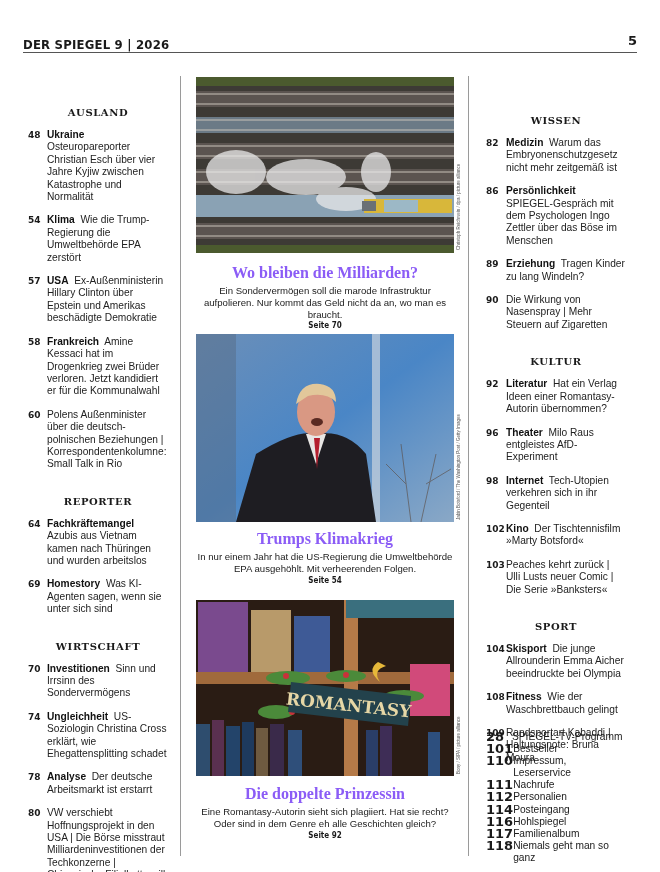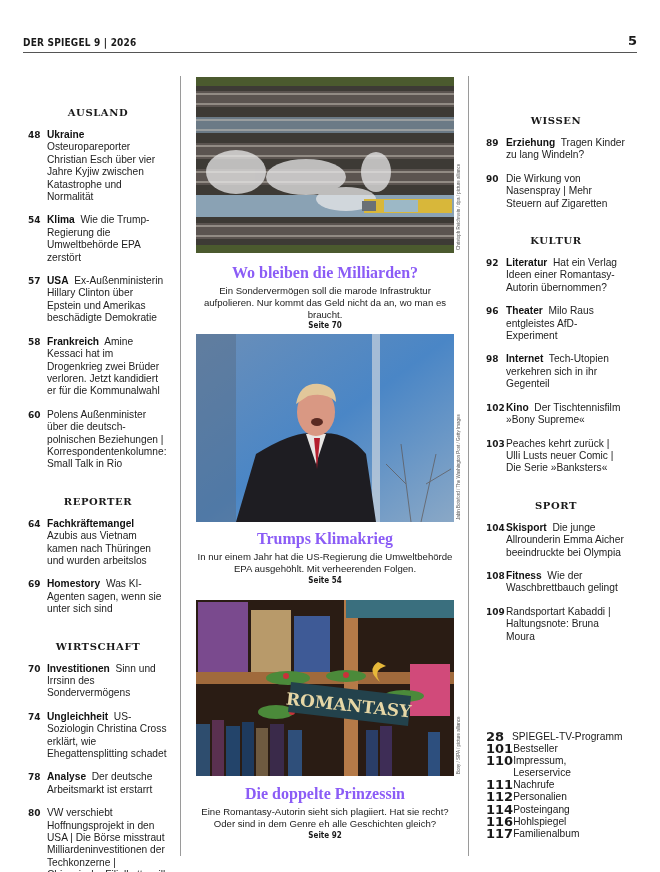--- a/index.html
+++ b/index.html
@@ -1,21 +1,21 @@
 <!DOCTYPE html>
 <html><head>
 <meta charset="utf-8">
 <style>
   html, body { margin: 0; padding: 0; background: #ffffff; }
   body { width: 660px; height: 872px; position: relative; overflow: hidden;
          font-family: "Liberation Sans", sans-serif; color: #1a1a1a; }
   .header { position: absolute; left: 23px; top: 32px; width: 614px; height: 20px;
             border-bottom: 1px solid #555; }
   .header .mast { position: absolute; left: 0; top: 5px; font-family: "DejaVu Sans Condensed", "DejaVu Sans", sans-serif;
-                  font-weight: bold; font-size: 10px; letter-spacing: 0.2px; }
+                  font-weight: bold; font-size: 13px; letter-spacing: 0.2px; }
   .header .pagenum { position: absolute; right: 0; top: 1px; font-family: "DejaVu Sans", sans-serif;
                      font-weight: bold; font-size: 13px; }
 
   .vrule { position: absolute; top: 76px; width: 1px; background: #9a9a9a; }
 
   .col { position: absolute; }
   .col-left { left: 28px; top: 95px; width: 140px; }
   .col-right { left: 486px; top: 95px; width: 140px; }
 
   .section-title { font-family: "DejaVu Serif", serif; font-weight: bold; font-size: 10px;
@@ -231,20 +231,28 @@
   <h2 class="feat-title">Die doppelte Prinzessin</h2>
   <div class="feat-teaser">Eine Romantasy-Autorin sieht sich plagiiert. Hat sie recht? Oder sind in dem Genre eh alle Geschichten gleich?</div>
   <div class="feat-page">Seite 92</div>
 </div>
 
 <div class="col col-right">
 
   <div>
     <h3 class="section-title" style="margin-top:20px;">WISSEN</h3>
     <div class="entry wide">
+        <span class="num">82</span>
+        <span class="body"><span class="kw">Medizin</span>&nbsp; <span>Warum das Embryonenschutzgesetz nicht mehr zeitgemäß ist</span></span>
+      </div>
+    <div class="entry wide">
+        <span class="num">86</span>
+        <span class="body"><span class="kw">Persönlichkeit</span>&nbsp; <span>SPIEGEL-Gespräch mit dem Psychologen Ingo Zettler über das Böse im Menschen</span></span>
+      </div>
+    <div class="entry wide">
         <span class="num">89</span>
         <span class="body"><span class="kw">Erziehung</span>&nbsp; <span>Tragen Kinder zu lang Windeln?</span></span>
       </div>
     <div class="entry wide">
         <span class="num">90</span>
         <span class="body"><span>Die Wirkung von Nasenspray | Mehr Steuern auf Zigaretten</span></span>
       </div>
   </div>
   <div class="sec-gap"></div>
 
@@ -257,21 +265,21 @@
     <div class="entry wide">
         <span class="num">96</span>
         <span class="body"><span class="kw">Theater</span>&nbsp; <span>Milo Raus entgleistes AfD-Experiment</span></span>
       </div>
     <div class="entry wide">
         <span class="num">98</span>
         <span class="body"><span class="kw">Internet</span>&nbsp; <span>Tech-Utopien verkehren sich in ihr Gegenteil</span></span>
       </div>
     <div class="entry wide">
         <span class="num">102</span>
-        <span class="body"><span class="kw">Kino</span>&nbsp; <span>Der Tischtennisfilm »Bony Supreme«</span></span>
+        <span class="body"><span class="kw">Kino</span>&nbsp; <span>Der Tischtennisfilm »Marty Botsford«</span></span>
       </div>
     <div class="entry wide">
         <span class="num">103</span>
         <span class="body"><span>Peaches kehrt zurück | Ulli Lusts neuer Comic | Die Serie »Banksters«</span></span>
       </div>
   </div>
   <div class="sec-gap"></div>
 
   <div>
     <h3 class="section-title">SPORT</h3>
@@ -316,13 +324,17 @@
       <span>Posteingang</span>
     </div>
   <div class="misc-row">
       <span class="num">116</span>
       <span>Hohlspiegel</span>
     </div>
   <div class="misc-row">
       <span class="num">117</span>
       <span>Familienalbum</span>
     </div>
+  <div class="misc-row">
+      <span class="num">118</span>
+      <span>Niemals geht man so ganz</span>
+    </div>
 </div>
 
 </body></html>

